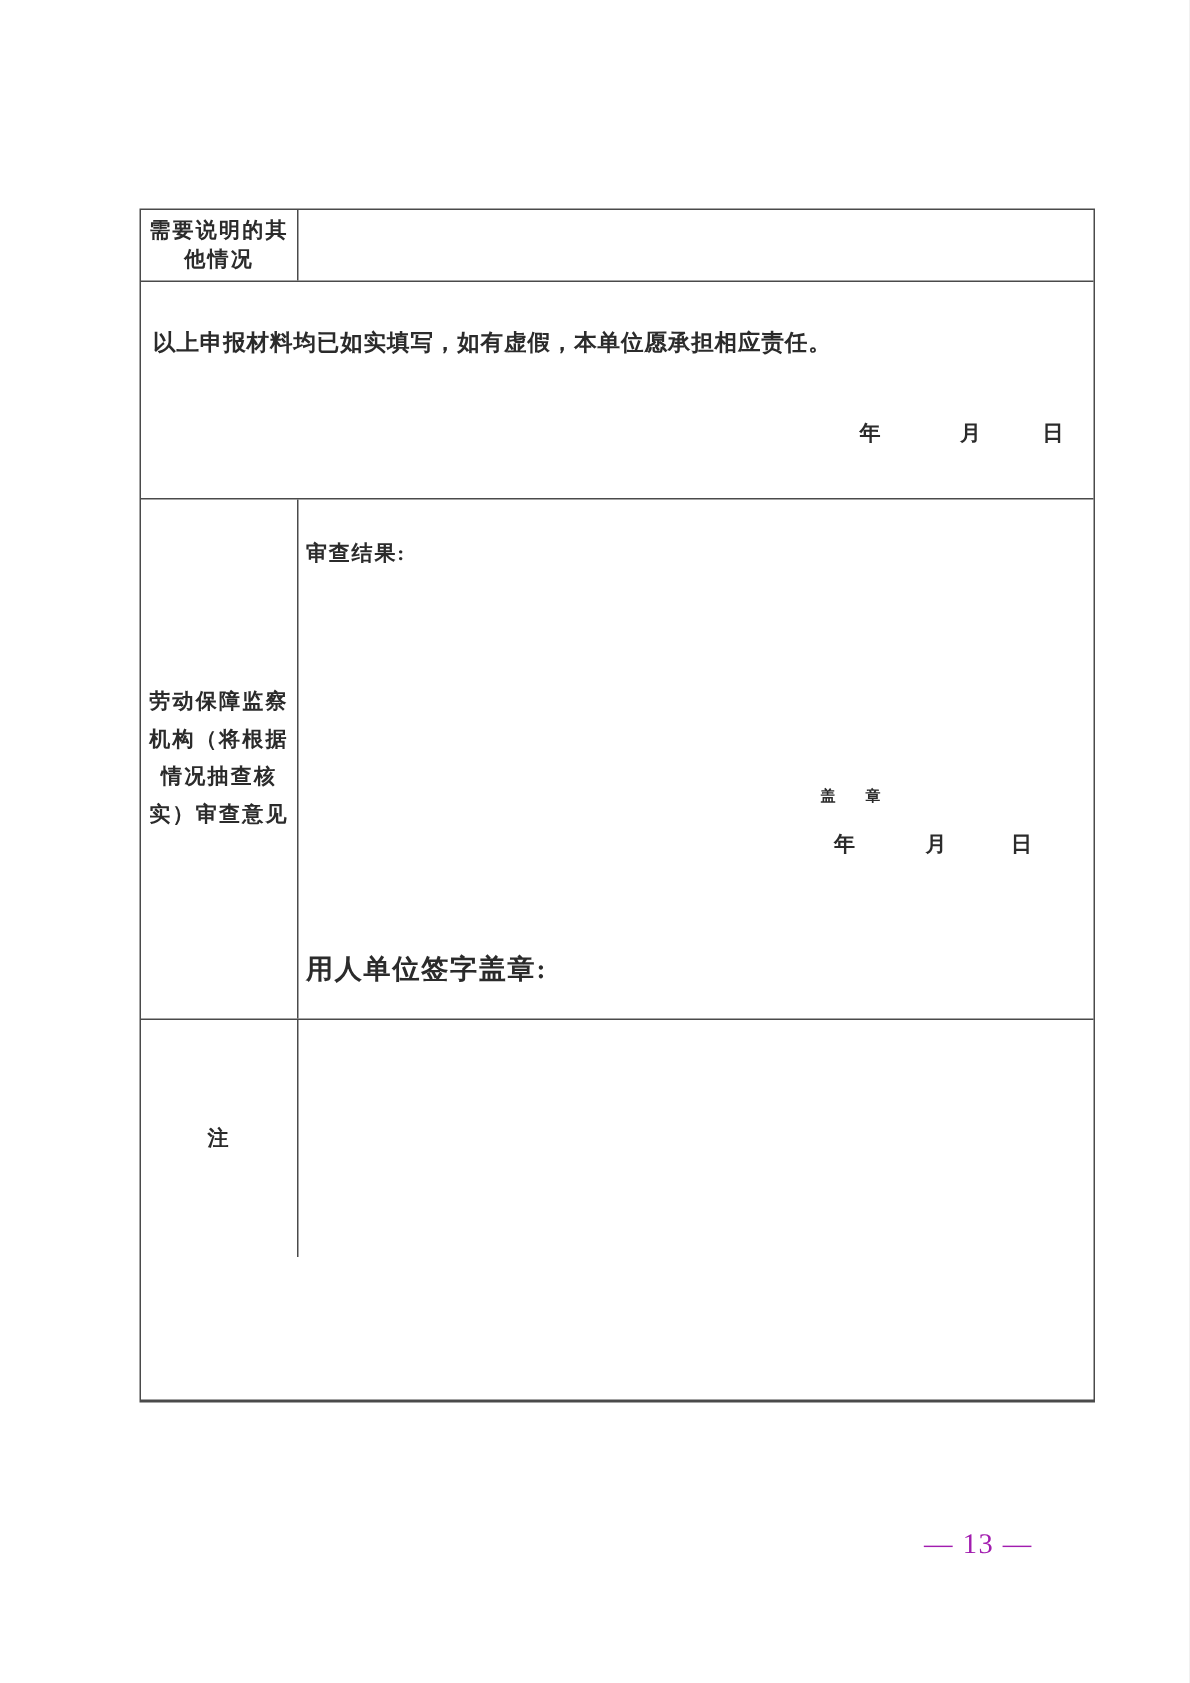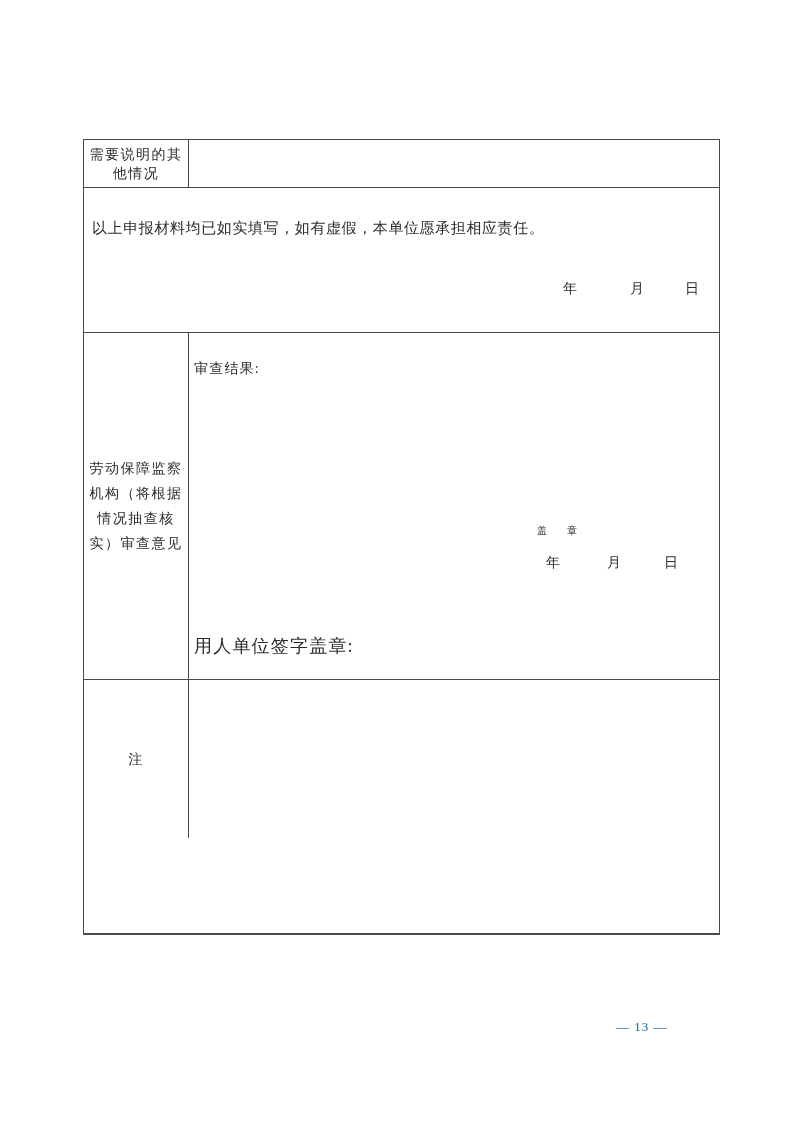--- a/index.html
+++ b/index.html
@@ -8,28 +8,29 @@
     width: 793px;
     height: 1122px;
     margin: 0 auto;
     background: #ffffff;
     font-family: "Liberation Serif", "DejaVu Serif", serif;
     color: #2b2b2b;
     overflow: hidden;
   }
   .form-table {
     position: absolute;
-    left: 83px;
+    left: 93px;
     top: 139px;
     width: 637px;
     height: 796px;
     border: 1px solid #4a4a4a;
     border-bottom-width: 2px;
     box-sizing: border-box;
     background: #ffffff;
+    font-weight: bold;
   }
   .row {
     display: flex;
     box-sizing: border-box;
     border-bottom: 1px solid #4a4a4a;
   }
   .row:last-child { border-bottom: none; }
   .r1 { height: 48px; }
   .r2 { height: 94px; }
   .r3 { height: 145px; }
@@ -76,23 +77,23 @@
   }
   .note-item {
     line-height: 25px;
     margin-bottom: 4px;
     letter-spacing: 0.5px;
   }
   .page-number {
     position: absolute;
     left: 616px;
     top: 1019px;
-    font-size: 13px;
+    font-size: 19px;
     letter-spacing: 1px;
-    color: #0369a1;
+    color: #a21caf;
   }
 </style>
 </head>
 <body>
 
 <div class="page">
 
   <div class="form-table">
 
     <div class="row r1">

